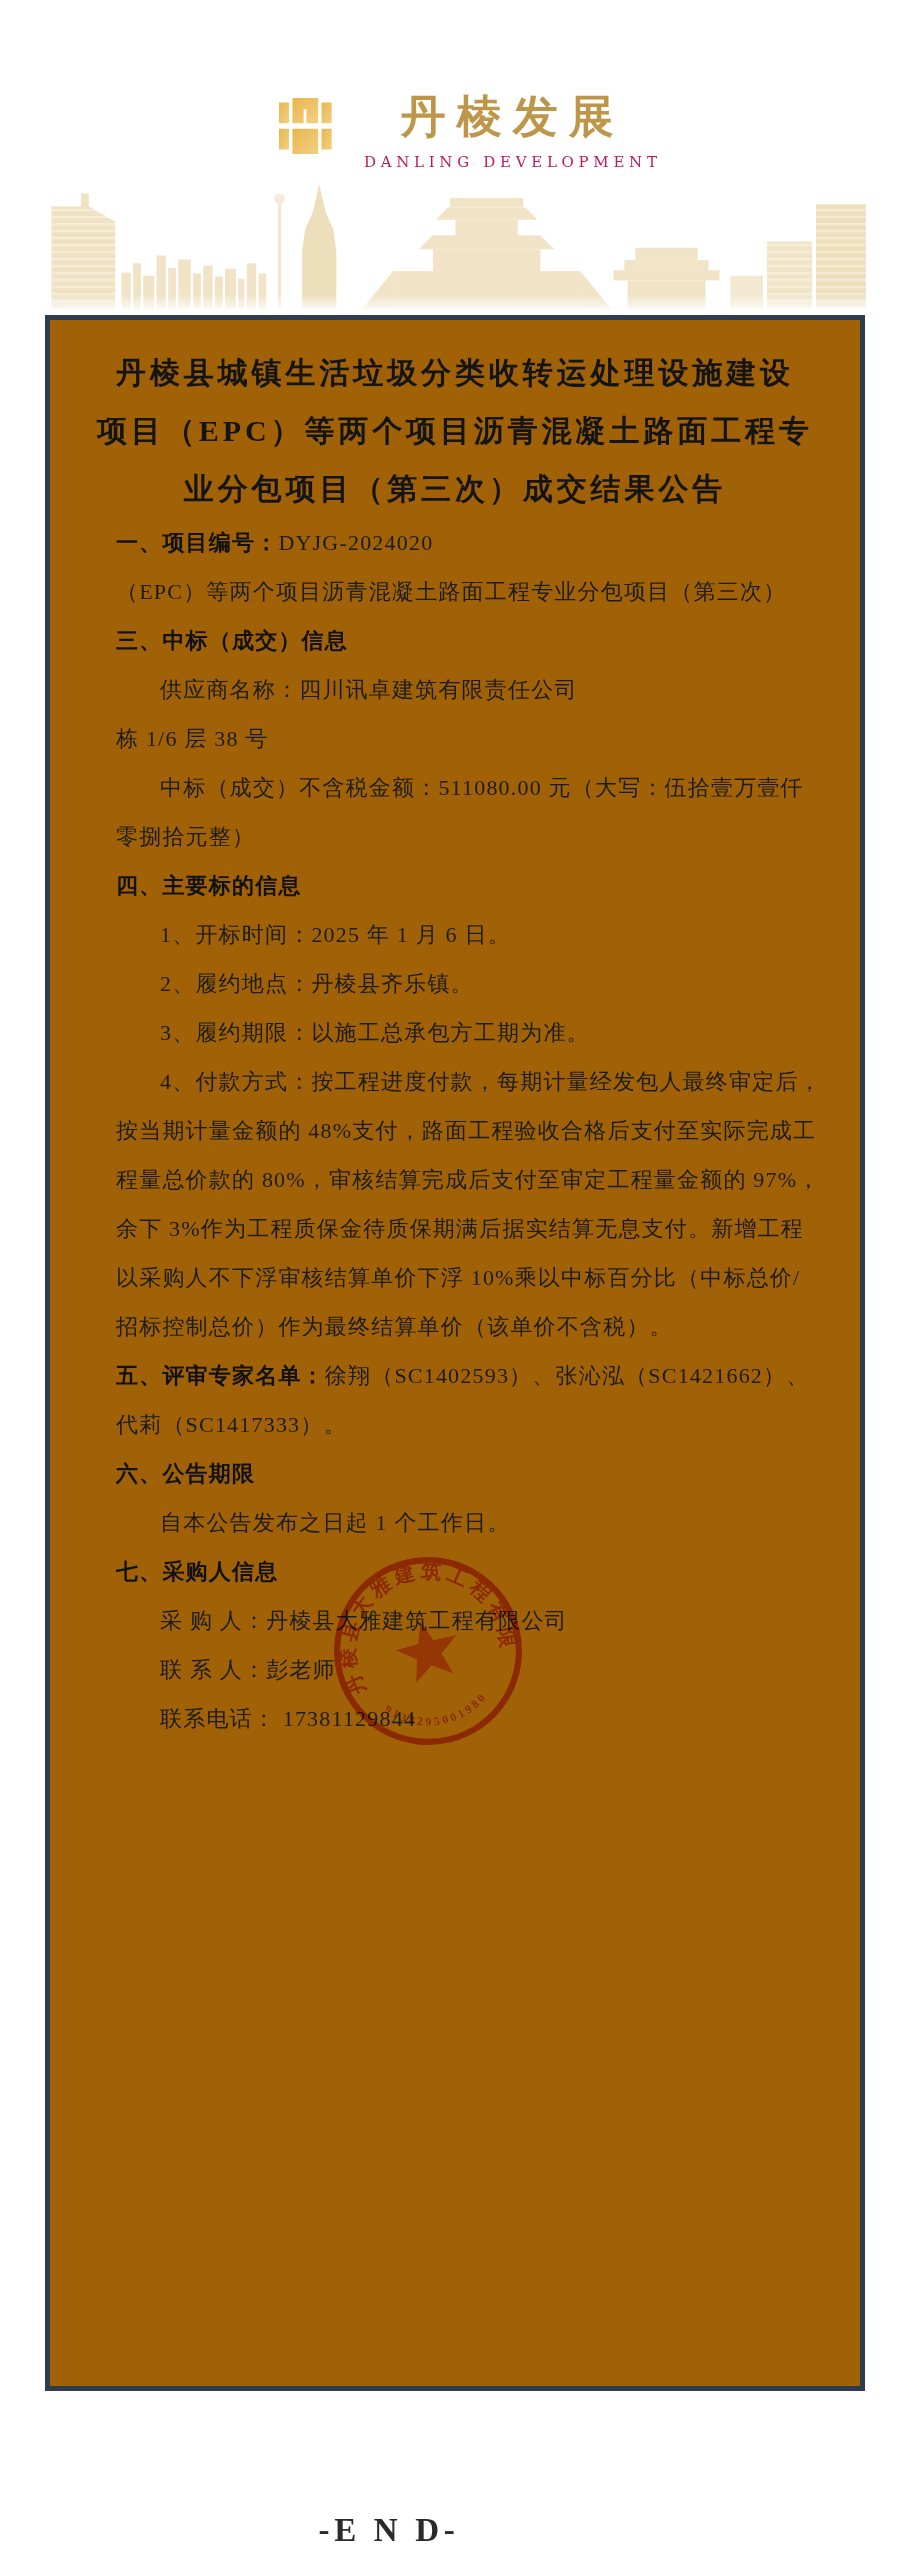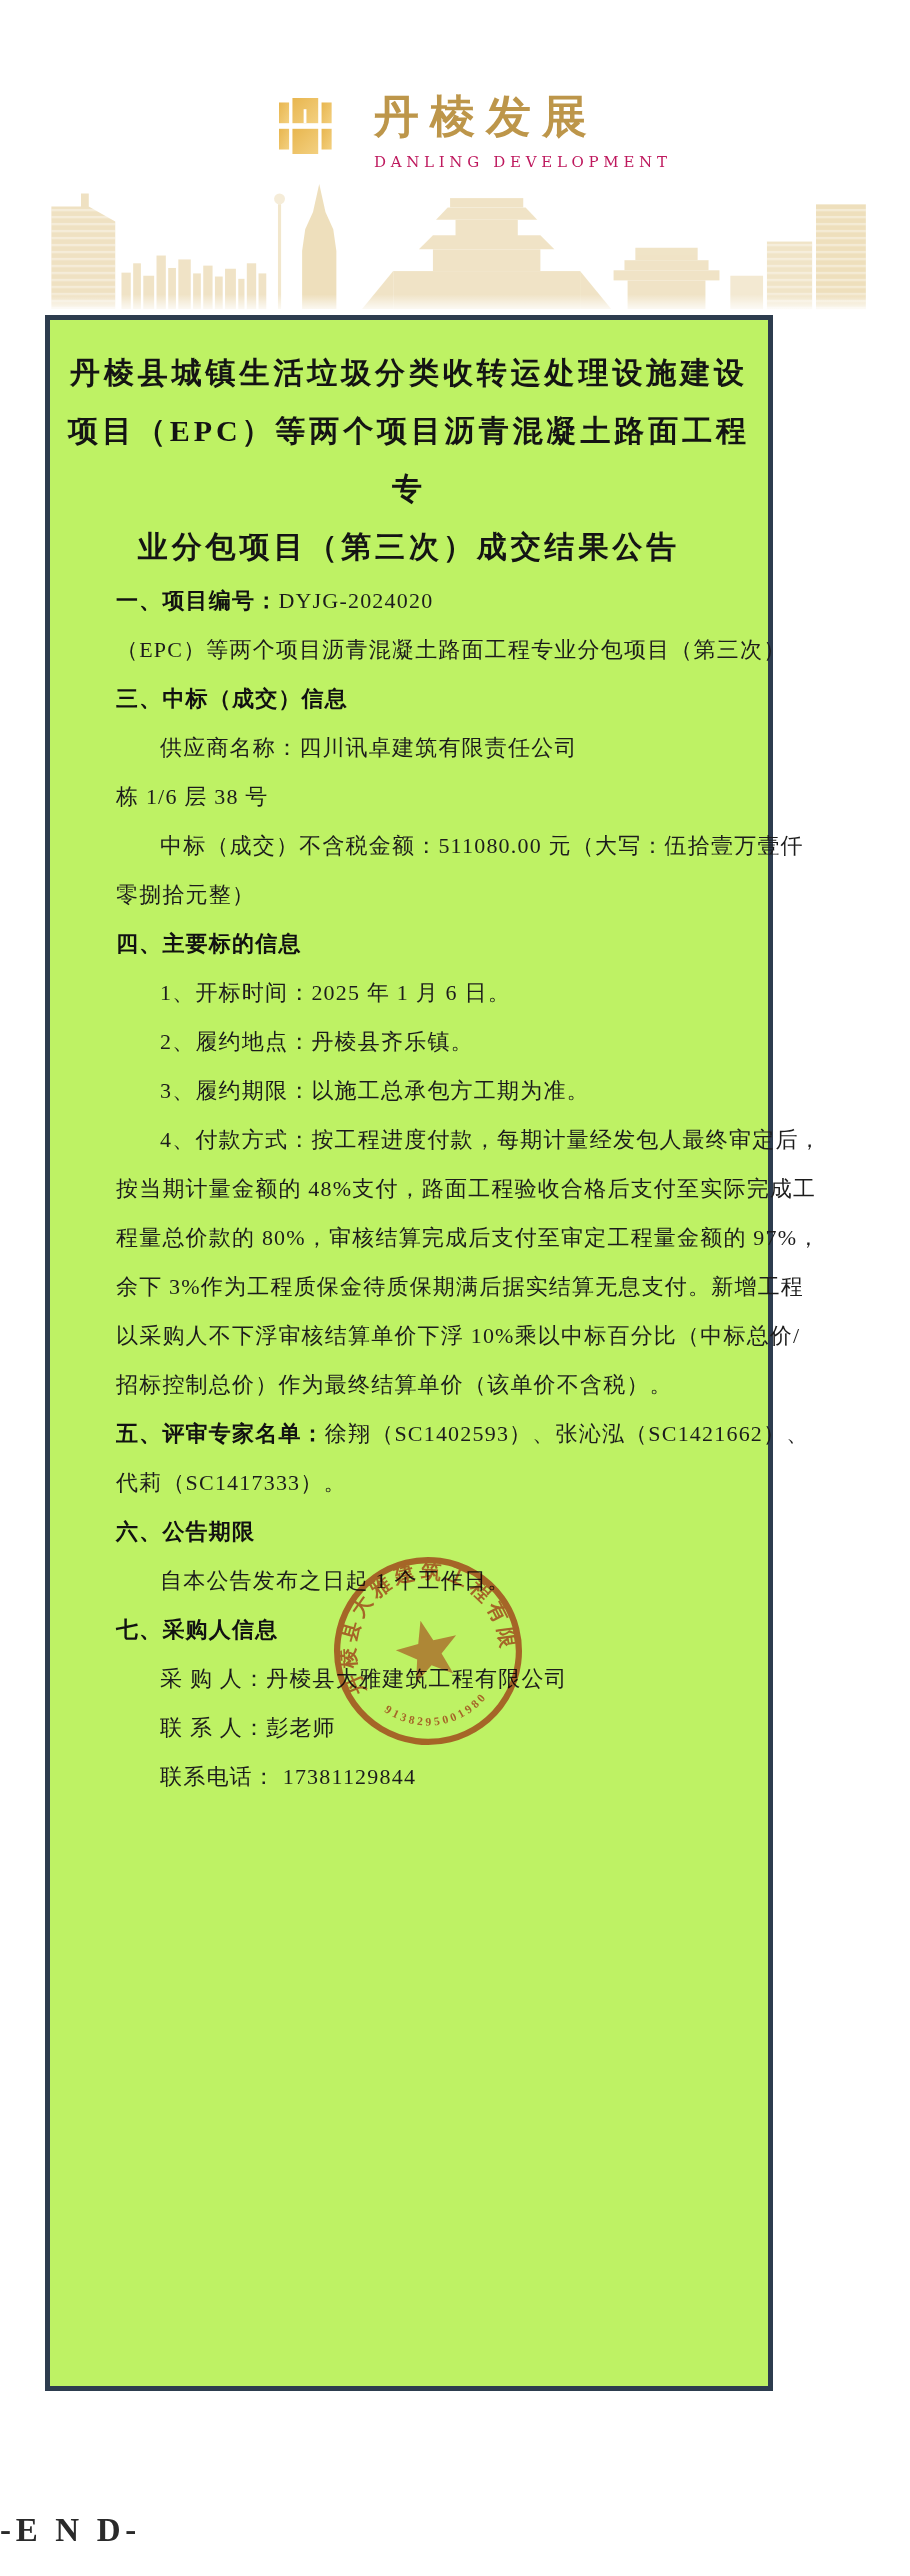--- a/index.html
+++ b/index.html
@@ -2,51 +2,51 @@
 <html style="font-size:12.5px"><head>
 <meta charset="utf-8">
 <style>
   html,body{margin:0;padding:0;background:#ffffff;}
   body{width:911px;height:2576px;position:relative;overflow:hidden;
        font-family:"Liberation Serif","DejaVu Serif",serif;color:#1d1d1d;}
 
   
   .brand{position:absolute;left:279px;top:92px;display:flex;align-items:flex-start;}
   .logo-mark{width:56px;height:56px;margin-top:6.2px;}
-  .brand-text{margin-left:39px;}
+  .brand-text{margin-left:29px;text-align:center;}
   .brand-cn{font-size:45px;font-weight:700;letter-spacing:11px;color:#bd964a;
             font-family:"Liberation Serif","DejaVu Serif",serif;line-height:50px;}
   .brand-en{font-size:15px;letter-spacing:4.7px;color:#be185d;margin-top:11px;
             font-family:"DejaVu Serif","Liberation Serif",serif;}
 
   
   .skyline{position:absolute;left:0;top:181px;width:911px;height:132px;display:block;}
 
   
-  .card{position:absolute;left:45px;top:315px;width:728px;height:2076px;
-        box-sizing:border-box;border:5.4px solid #2d3c4e;background:#bef264;}
+  .card{position:absolute;left:45px;top:315px;width:820px;height:2076px;
+        box-sizing:border-box;border:5.4px solid #2d3c4e;background:#a16207;}
   .title{margin:24px 7.8px 0;text-align:center;font-size:30px;font-weight:700;
          letter-spacing:3.9px;line-height:58px;color:#141414;}
   .title span{display:block;}
   .doc-body{margin:0 66px;font-size:22px;line-height:49px;letter-spacing:1.2px;
             color:#1c1c1c;}
   .doc-body p.line{margin:0;white-space:nowrap;}
   .doc-body p.indent{padding-left:44px;}
   .doc-body span.b{font-family:"DejaVu Sans","Liberation Sans",sans-serif;
                    font-weight:700;color:#111;}
 
   
   .stamp{position:absolute;left:277px;top:1230px;width:202px;height:202px;
          opacity:.8;mix-blend-mode:multiply;z-index:3;pointer-events:none;}
   .stamp text{font-family:"Liberation Serif","DejaVu Serif",serif;fill:#d5453b;}
   .stamp .cn-arc{font-size:26px;font-weight:700;letter-spacing:6px;}
   .stamp .num-arc{font-size:15px;font-weight:700;letter-spacing:4px;}
 
   
-  .end-mark{position:absolute;left:0;top:2512px;width:778px;
+  .end-mark{position:absolute;left:0;top:2512px;width:778px;text-align:center;
             font-size:33px;font-weight:700;letter-spacing:4.7px;color:#2a2a2a;
             font-family:"Liberation Serif","DejaVu Serif",serif;}
 </style>
 </head>
 <body>
 
 <div class="page-root">
 
   <header class="brand">
     <svg class="logo-mark" viewBox="0 0 100 100">

